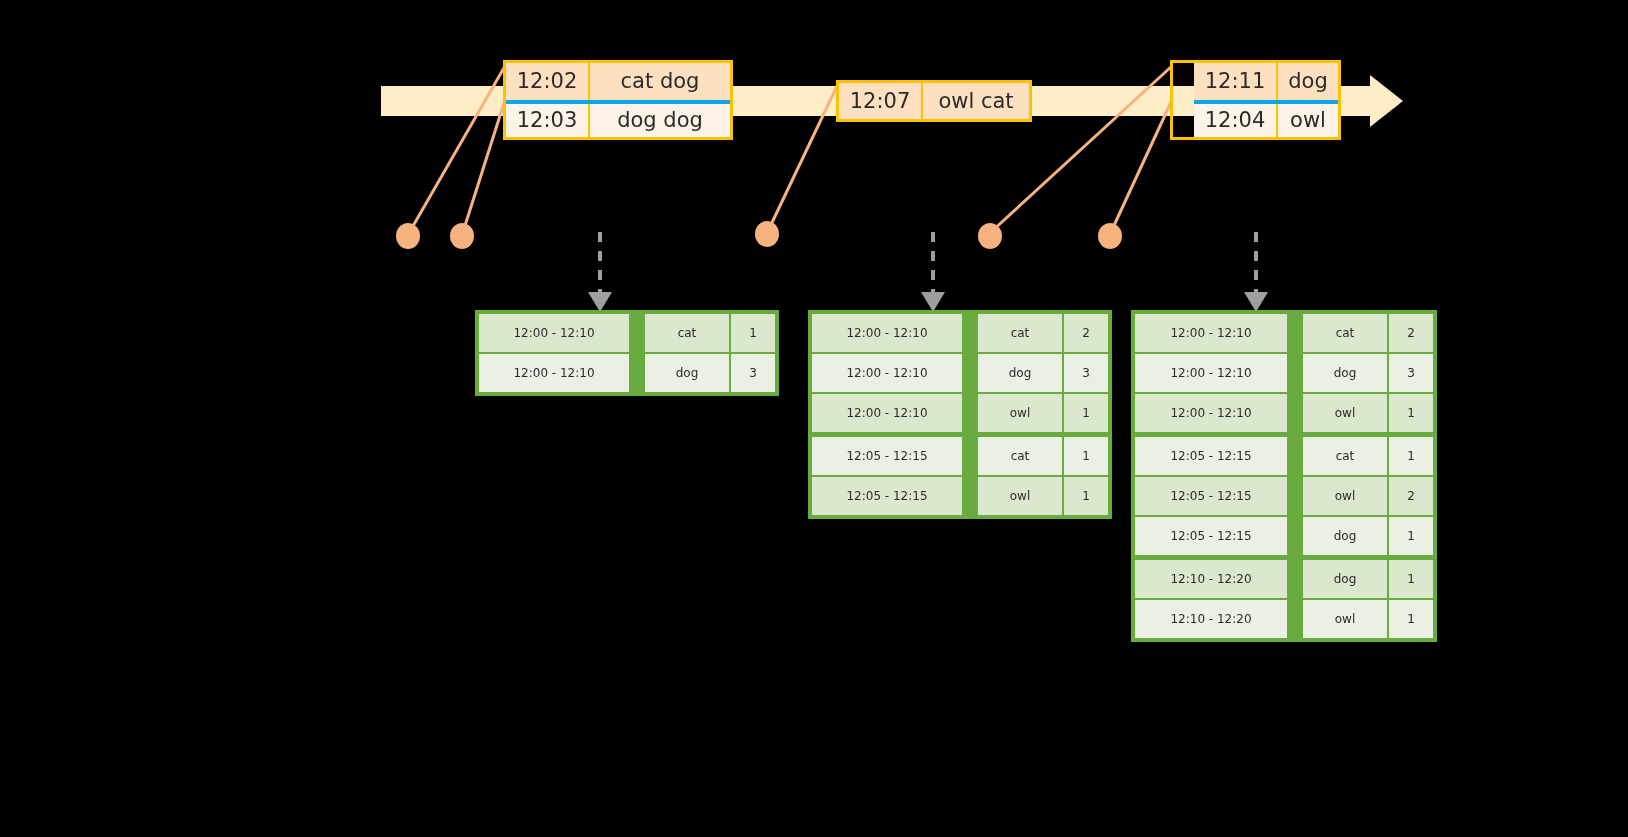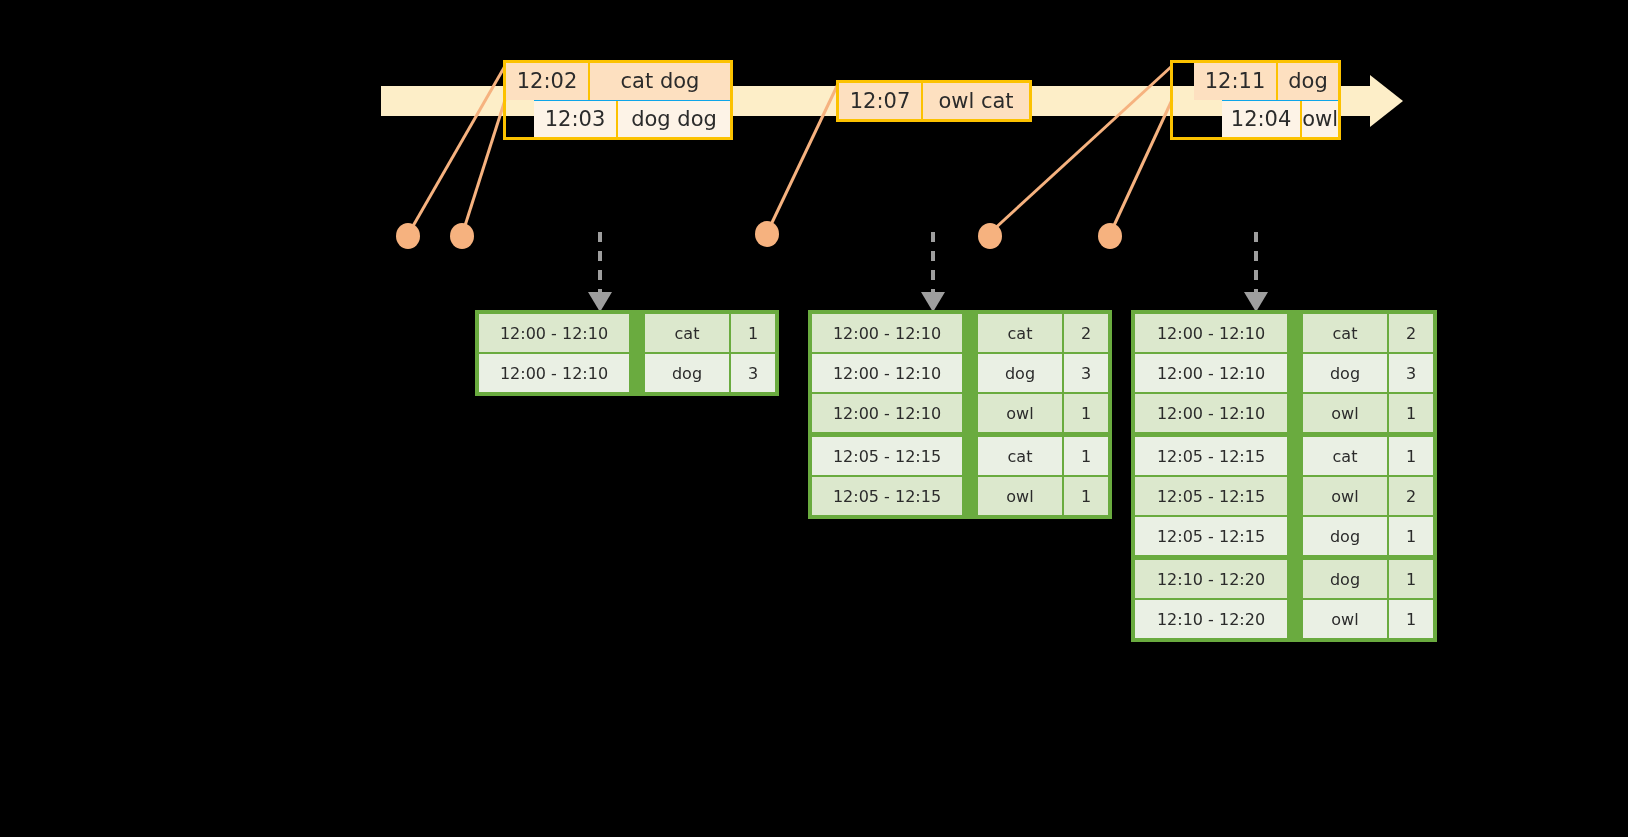--- a/index.html
+++ b/index.html
@@ -52,22 +52,21 @@
     box-sizing: border-box;
     display: flex;
     flex-direction: column;
   }
   .event-row {
     display: flex;
     height: 39px;
     box-sizing: border-box;
   }
   .event-row + .event-row {
-    border-top: 1px solid #0ea5e9;
-    margin-left: 28px;
+    border-top: 4px solid #0ea5e9;
   }
   .event-row.shade-a .evt-cell { background: #fde0c0; }
   .event-row.shade-b .evt-cell { background: #fdf3e7; }
 
   .evt-cell {
     display: flex;
     align-items: center;
     justify-content: center;
     font-size: 21px;
     color: #2b2b2b;
@@ -104,21 +103,21 @@
     height: 38px;
     box-sizing: border-box;
   }
   .res-row + .res-row { margin-top: 2px; }
   .res-row.grp-sep { margin-top: 5px; }
 
   .res-cell {
     display: flex;
     align-items: center;
     justify-content: center;
-    font-size: 16px;
+    font-size: 12px;
     color: #2b2b2b;
     box-sizing: border-box;
   }
   .res-row.shade-a .res-cell { background: #dce8cd; }
   .res-row.shade-b .res-cell { background: #eaf0e4; }
 
   .res-window { width: 150px; }
   .res-key    { width: 84px;  margin-left: 16px; }
   .res-count  { width: 44px;  margin-left: 2px; }
 

